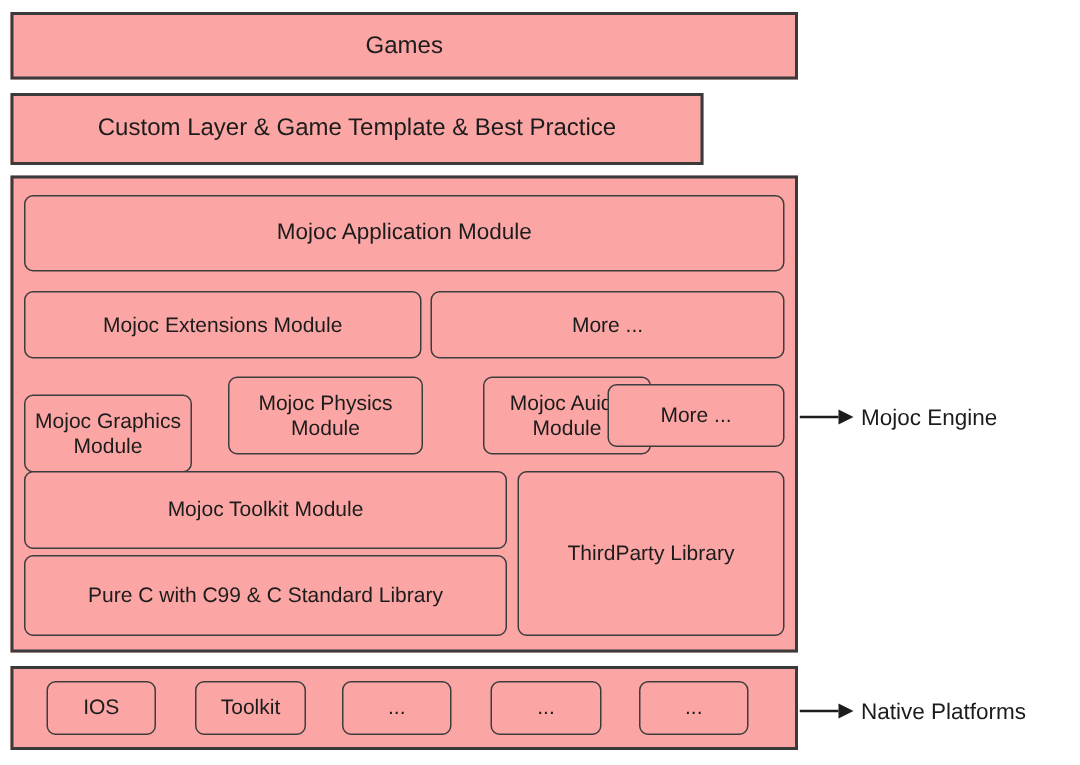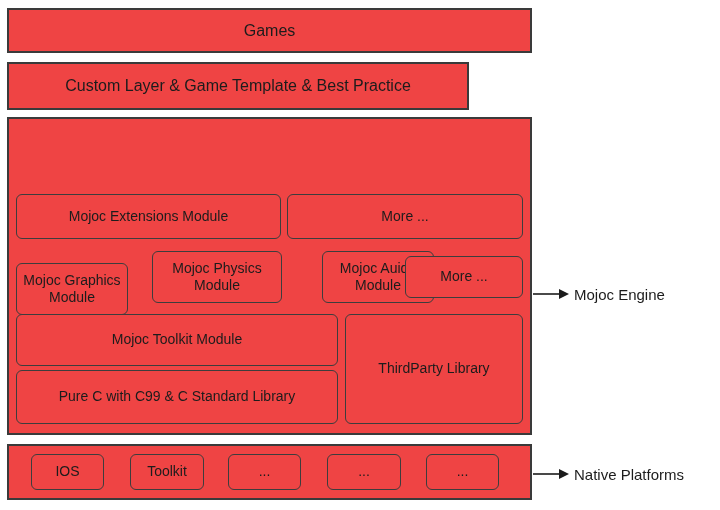--- a/index.html
+++ b/index.html
@@ -21,21 +21,21 @@
     left: 0;
     top: 0;
     width: 720px;
     height: 510px;
   }
 
   
   .box {
     position: absolute;
     box-sizing: border-box;
-    background: #ef4444;
+    background: #fca5a5;
     display: flex;
     align-items: center;
     justify-content: center;
     text-align: center;
     line-height: 1.22;
   }
 
   
   .layer {
     border: 2px solid #3a3a3a;
@@ -93,38 +93,41 @@
   .annotation .arrow-svg {
     display: block;
     flex: 0 0 auto;
   }
   .annotation .anno-label {
     font-size: 15px;
     color: #1c1c1c;
     white-space: nowrap;
     margin-left: 5px;
   }
-  .anno-engine    { left:533px; top:284px;justify-content:space-between; }
+  .anno-engine    { left:533px; top:268px;justify-content:space-between; }
   .anno-platforms { left:533px; top:464px; }
 </style>
 </head>
 <body>
 
 <div id="diagram">
 
   <div class="box layer games">
     <span class="label-text">Games</span>
   </div>
 
   <div class="box layer custom-layer">
     <span class="label-text">Custom Layer &amp; Game Template &amp; Best Practice</span>
   </div>
 
   <div class="box layer engine-container"></div>
 
+  <div class="box module app-module">
+    <span class="label-text">Mojoc Application Module</span>
+  </div>
 
   <div class="box module ext-module">
     <span class="label-text">Mojoc Extensions Module</span>
   </div>
   <div class="box module more-1">
     <span class="label-text">More ...</span>
   </div>
 
   <div class="box module gfx-module">
     <span class="label-text">Mojoc Graphics

